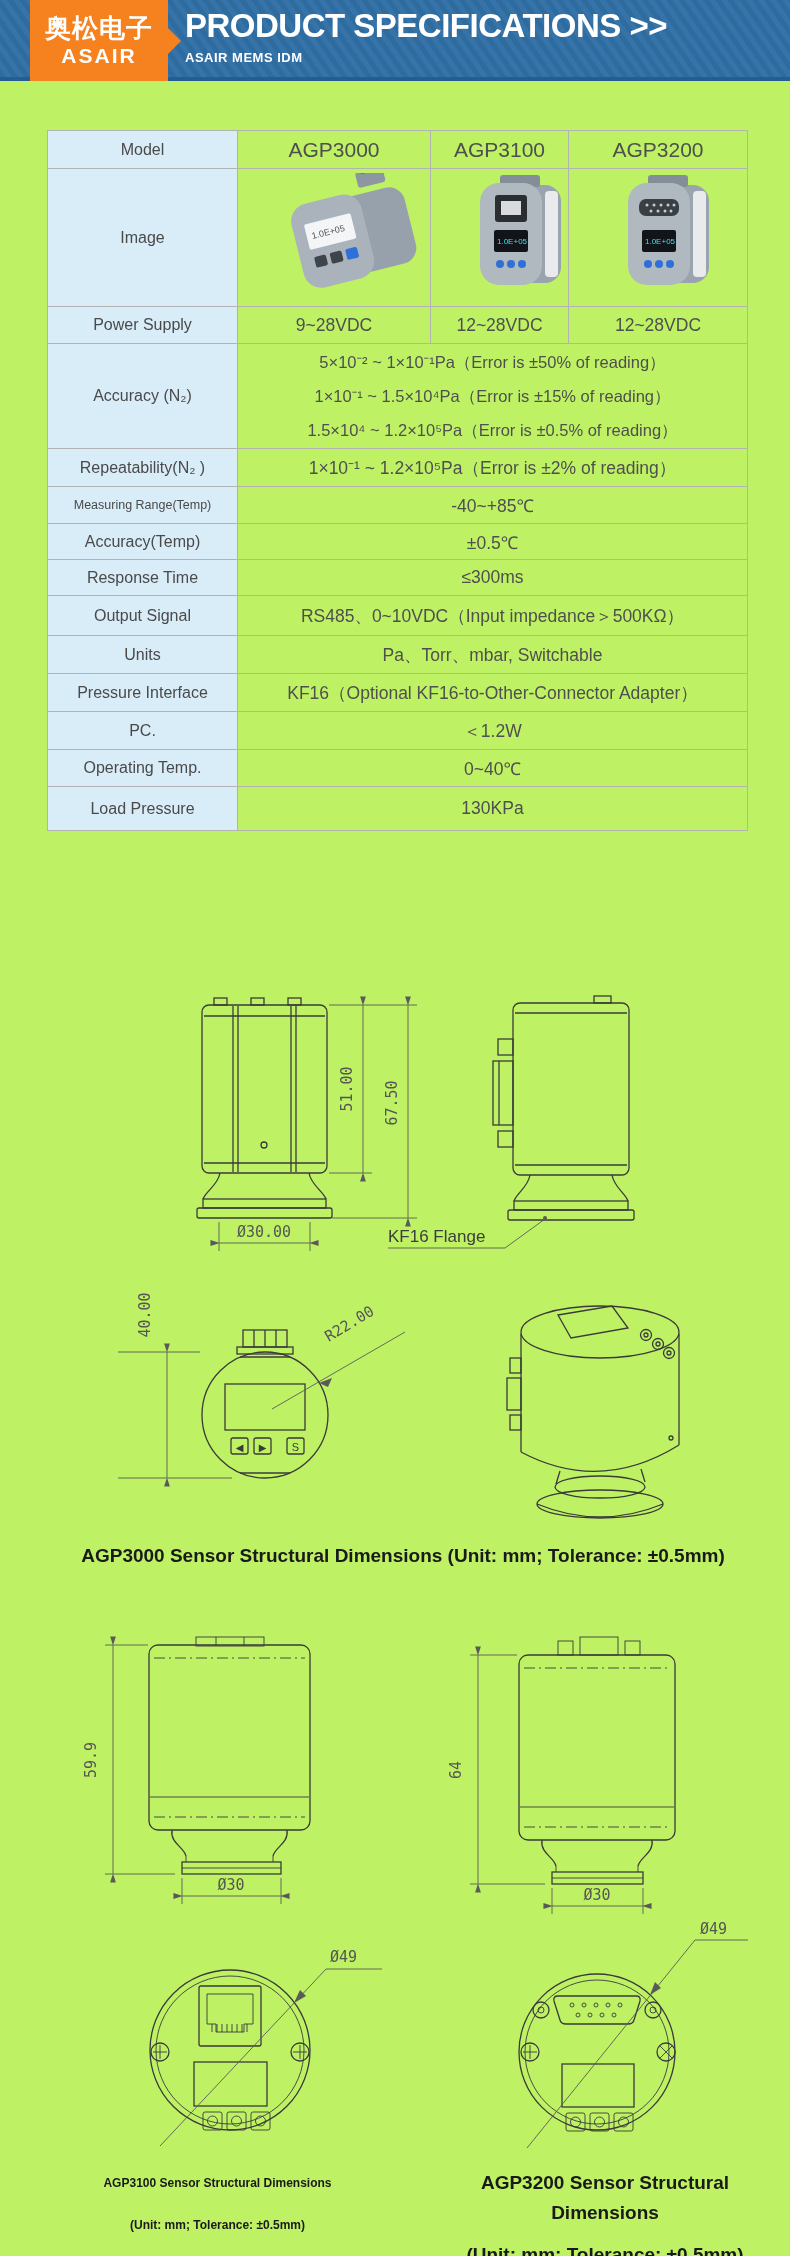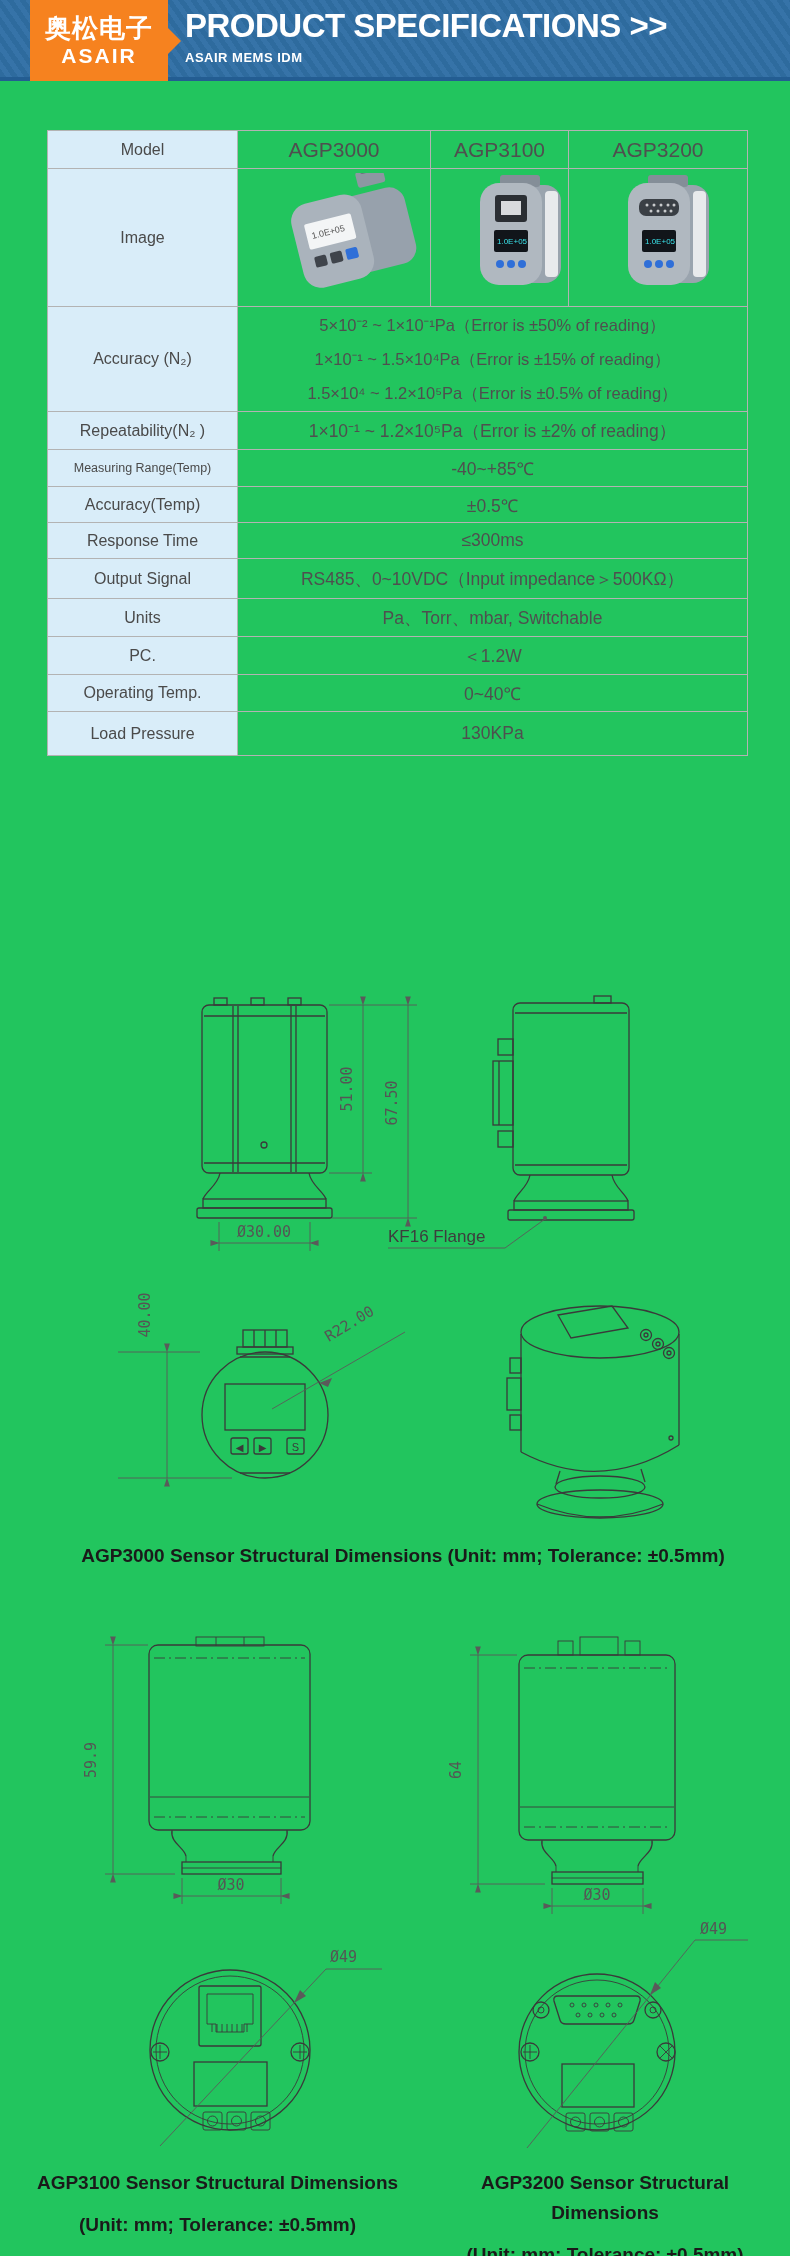--- a/index.html
+++ b/index.html
@@ -1,16 +1,16 @@
 <!DOCTYPE html>
 <html><head>
 <meta charset="utf-8">
 <style>
   html,body{margin:0;padding:0;background:#fff;}
-  #page{position:relative;width:790px;height:2256px;background:#22c55e;overflow:hidden;
+  #page{position:relative;width:790px;height:2256px;background:#bef264;overflow:hidden;
         font-family:"Liberation Sans",sans-serif;}
 
   
   .header{position:absolute;top:0;left:0;width:790px;height:77px;
     background:repeating-linear-gradient(55deg,#2e6b9e 0,#2e6b9e 5px,#3673a8 5px,#3673a8 10px);
     border-bottom:4px solid #235d92;}
   .logo-box{position:absolute;left:30px;top:0;width:138px;height:81px;background:#f6821f;
     display:flex;flex-direction:column;align-items:center;justify-content:center;z-index:2;}
   .logo-box:after{content:"";position:absolute;right:-13px;top:28px;width:0;height:0;
     border:13px solid transparent;border-left:13px solid #f6821f;border-right:0;}
@@ -40,21 +40,21 @@
   .dash{stroke:#3a3a3a;stroke-width:0.9;fill:none;stroke-dasharray:11 4 2 4;}
   .dim{stroke:#5a5a5a;stroke-width:0.9;fill:none;}
   .dimt{font-family:"DejaVu Sans Mono",monospace;font-size:15px;fill:#555;}
   .lblt{font-family:"Liberation Sans",sans-serif;font-size:17px;fill:#3d3d3d;}
   .arr{fill:#5a5a5a;}
 
   
   .cap1{position:absolute;top:1545px;left:0;width:790px;text-align:center;
     font-size:19px;font-weight:700;color:#1a1a1a;margin-left:8px;}
   .capL{position:absolute;top:2168px;left:20px;width:395px;text-align:center;
-    font-size:19px;font-weight:700;color:#1a1a1a;line-height:30px;}
+    font-size:12px;font-weight:700;color:#1a1a1a;line-height:30px;}
   .capR{position:absolute;top:2168px;left:425px;width:360px;text-align:center;
     font-size:19px;font-weight:700;color:#1a1a1a;line-height:30px;}
   .capL div,.capR div{margin-bottom:12px;}
 </style>
 </head>
 <body>
 
 <div id="page">
 
   <div class="header">
@@ -131,20 +131,26 @@
               <circle cx="72" cy="38" r="1.5" fill="#c8cacc"></circle>
               <circle cx="78" cy="38" r="1.5" fill="#c8cacc"></circle>
           <rect x="49" y="57" width="34" height="22" rx="2" fill="#11151a"></rect>
           <text x="52" y="71" font-size="8" fill="#39e0e8">1.0E+05</text>
           <circle cx="55" cy="91" r="4" fill="#2f6fd8"></circle>
               <circle cx="66" cy="91" r="4" fill="#2f6fd8"></circle>
               <circle cx="77" cy="91" r="4" fill="#2f6fd8"></circle>
         </svg>
       </td>
     </tr>
+    <tr style="height:37px">
+      <td class="lab">Power Supply</td>
+      <td class="val">9~28VDC</td>
+      <td class="val">12~28VDC</td>
+      <td class="val">12~28VDC</td>
+    </tr>
     <tr style="height:105px">
       <td class="lab">Accuracy (N₂)</td>
       <td colspan="3">
         <div class="acc-line">5×10⁻² ~ 1×10⁻¹Pa（Error is ±50% of reading）</div>
         <div class="acc-line">1×10⁻¹ ~ 1.5×10⁴Pa（Error is ±15% of reading）</div>
         <div class="acc-line">1.5×10⁴ ~ 1.2×10⁵Pa（Error is ±0.5% of reading）</div>
       </td>
     </tr>
     <tr style="height:38px">
       <td class="lab">Repeatability(N₂ )</td>
@@ -162,20 +168,24 @@
       <td class="lab">Response Time</td>
       <td class="val" colspan="3">≤300ms</td>
     </tr>
     <tr style="height:40px">
       <td class="lab">Output Signal</td>
       <td class="val" colspan="3">RS485、0~10VDC（Input impedance＞500KΩ）</td>
     </tr>
     <tr style="height:38px">
       <td class="lab">Units</td>
       <td class="val" colspan="3">Pa、Torr、mbar, Switchable</td>
+    </tr>
+    <tr style="height:38px">
+      <td class="lab">Pressure Interface</td>
+      <td class="val" colspan="3">KF16（Optional KF16-to-Other-Connector Adapter）</td>
     </tr>
     <tr style="height:38px">
       <td class="lab">PC.</td>
       <td class="val" colspan="3">＜1.2W</td>
     </tr>
     <tr style="height:37px">
       <td class="lab">Operating Temp.</td>
       <td class="val" colspan="3">0~40℃</td>
     </tr>
     <tr style="height:44px">

